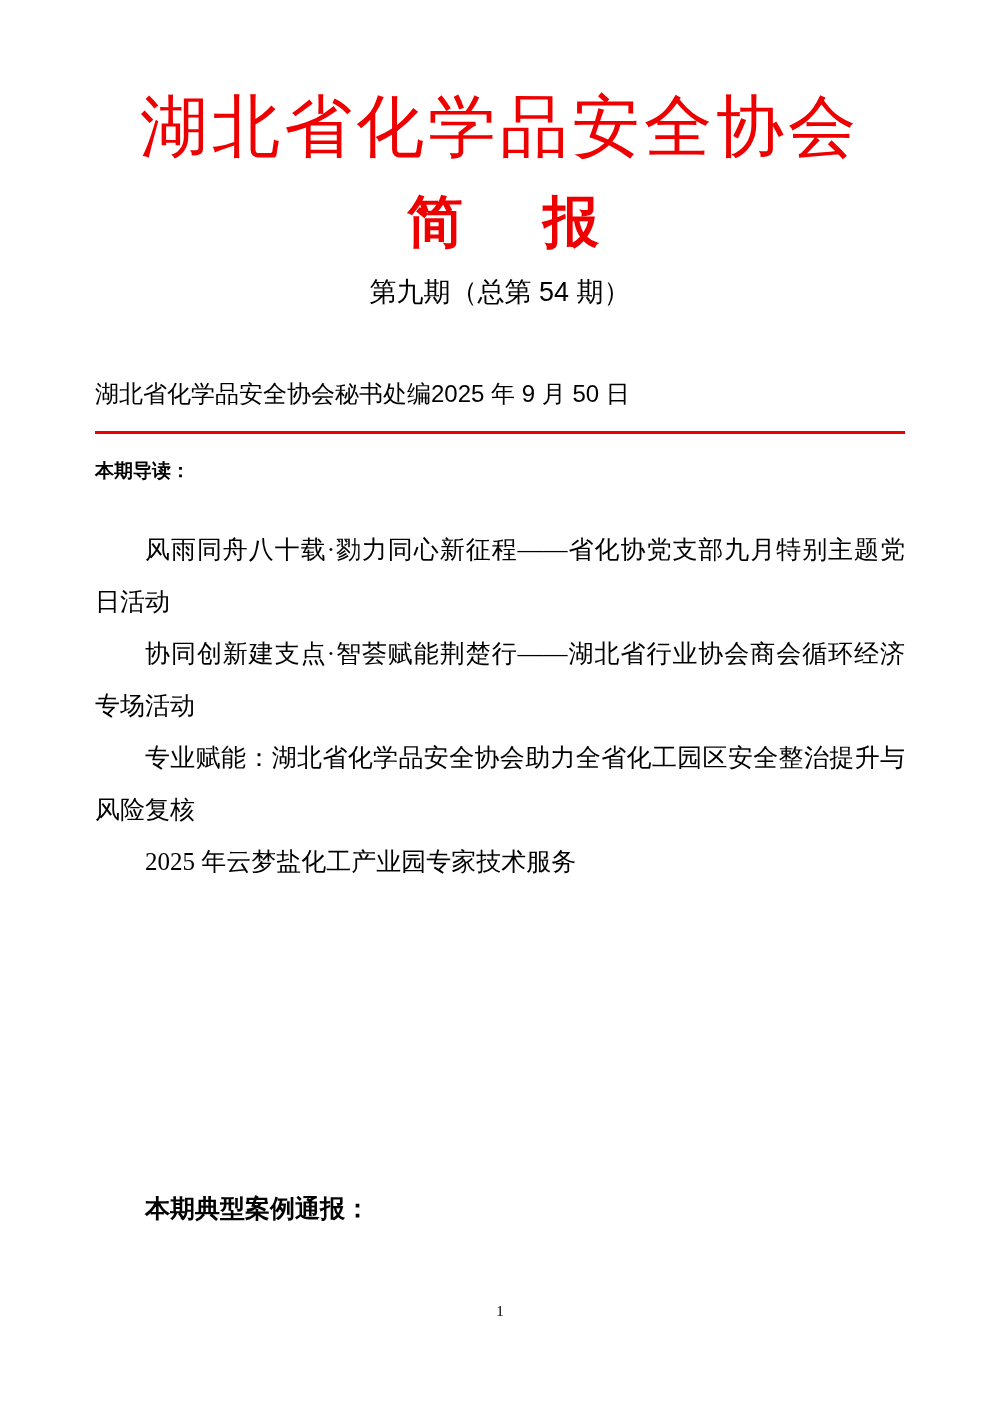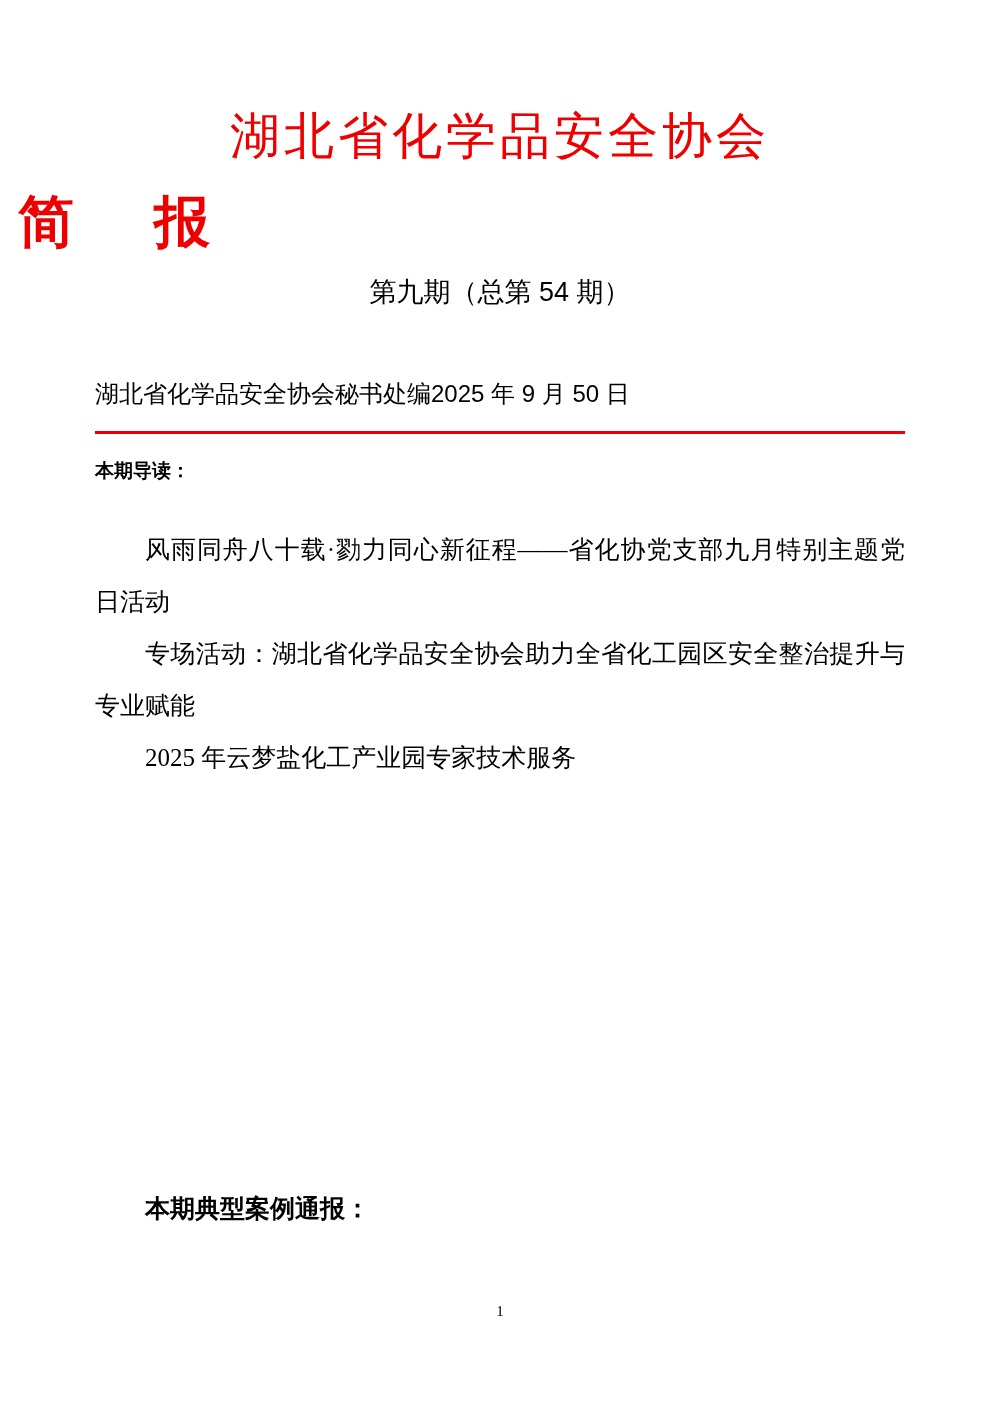--- a/index.html
+++ b/index.html
@@ -12,34 +12,34 @@
     width: 1000px;
     height: 1413px;
     margin: 0 auto;
     background: var(--paper);
     overflow: hidden;
   }
 
   
   .org-title {
     position: absolute;
-    top: 88px; left: 0; width: 100%;
+    top: 79px; left: 0; width: 100%;
     text-align: center;
     font-family: "Liberation Serif", "DejaVu Serif", serif;
-    font-size: 50px;
+    font-size: 68px;
     line-height: 96px;
     letter-spacing: 4px;
     padding-left: 0;
     color: var(--accent);
     white-space: nowrap;
   }
   .bulletin-title {
     position: absolute;
     top: 186px; left: 0; width: 100%;
-    text-align: left;
+    text-align: center;
     font-family: "Liberation Serif", "DejaVu Serif", serif;
     font-weight: bold;
     font-size: 56px;
     line-height: 72px;
     letter-spacing: 12px;
     padding-left: 18px;
     color: var(--accent);
     white-space: nowrap;
   }
   .issue-line {
@@ -136,22 +136,26 @@
   <div class="red-rule"></div>
 
   <div class="digest-heading">本期导读：</div>
 
   <div class="digest-body">
     <div class="para">
       <div class="line indent just">风雨同舟八十载·勠力同心新征程——省化协党支部九月特别主题党</div>
       <div class="line">日活动</div>
     </div>
     <div class="para">
-      <div class="line indent just">专场活动：湖北省化学品安全协会助力全省化工园区安全整治提升与</div>
-      <div class="line">专业赋能</div>
+      <div class="line indent just">协同创新建支点·智荟赋能荆楚行——湖北省行业协会商会循环经济</div>
+      <div class="line">专场活动</div>
+    </div>
+    <div class="para">
+      <div class="line indent just">专业赋能：湖北省化学品安全协会助力全省化工园区安全整治提升与</div>
+      <div class="line">风险复核</div>
     </div>
     <div class="para">
       <div class="line indent">2025 年云梦盐化工产业园专家技术服务</div>
 
     </div>
   </div>
 
   <div class="case-heading">本期典型案例通报：</div>
 
 

